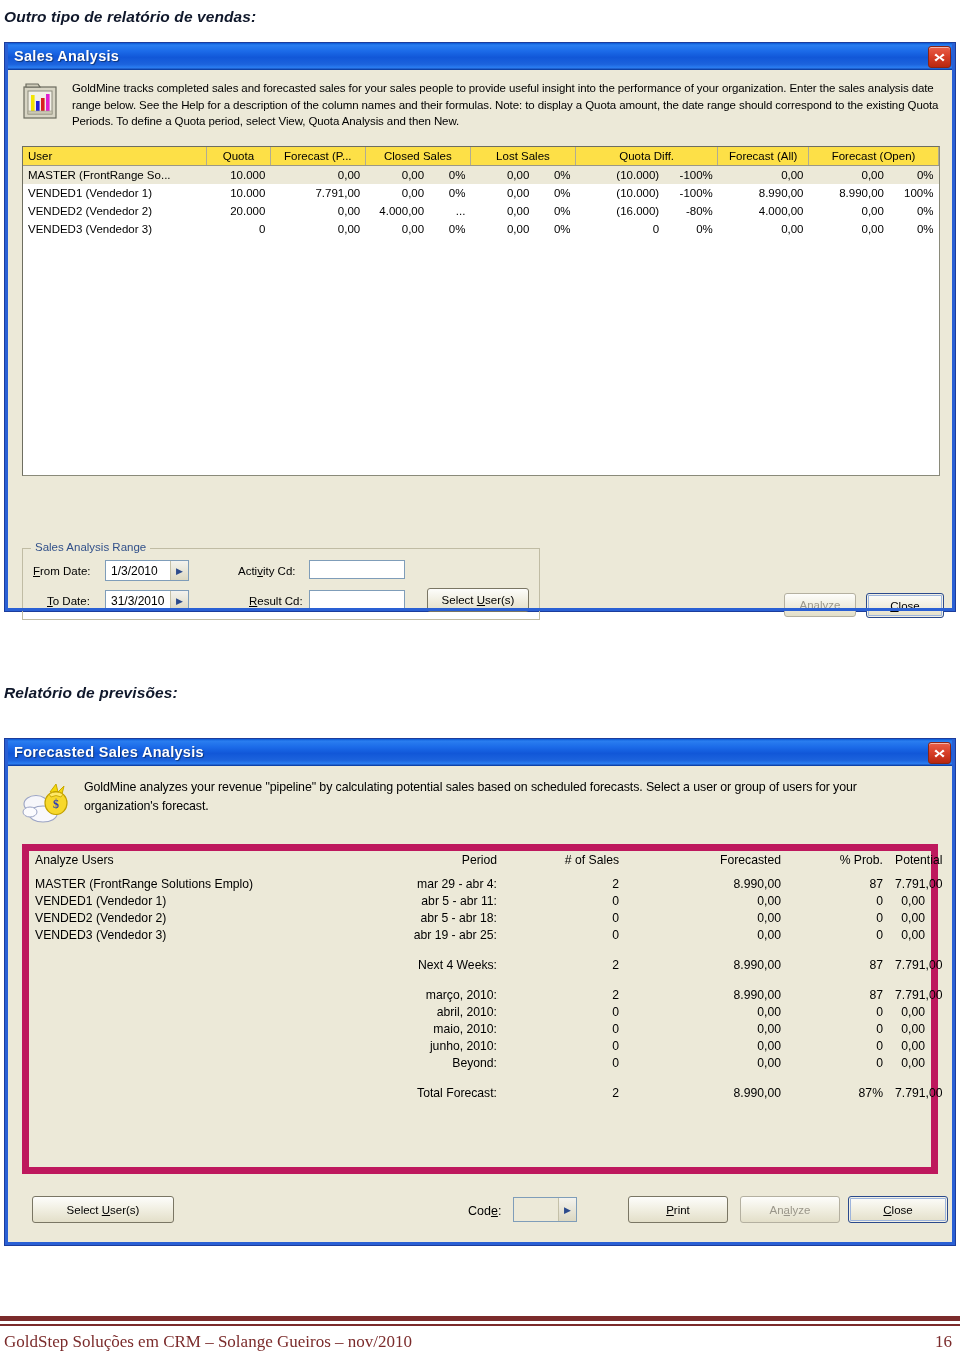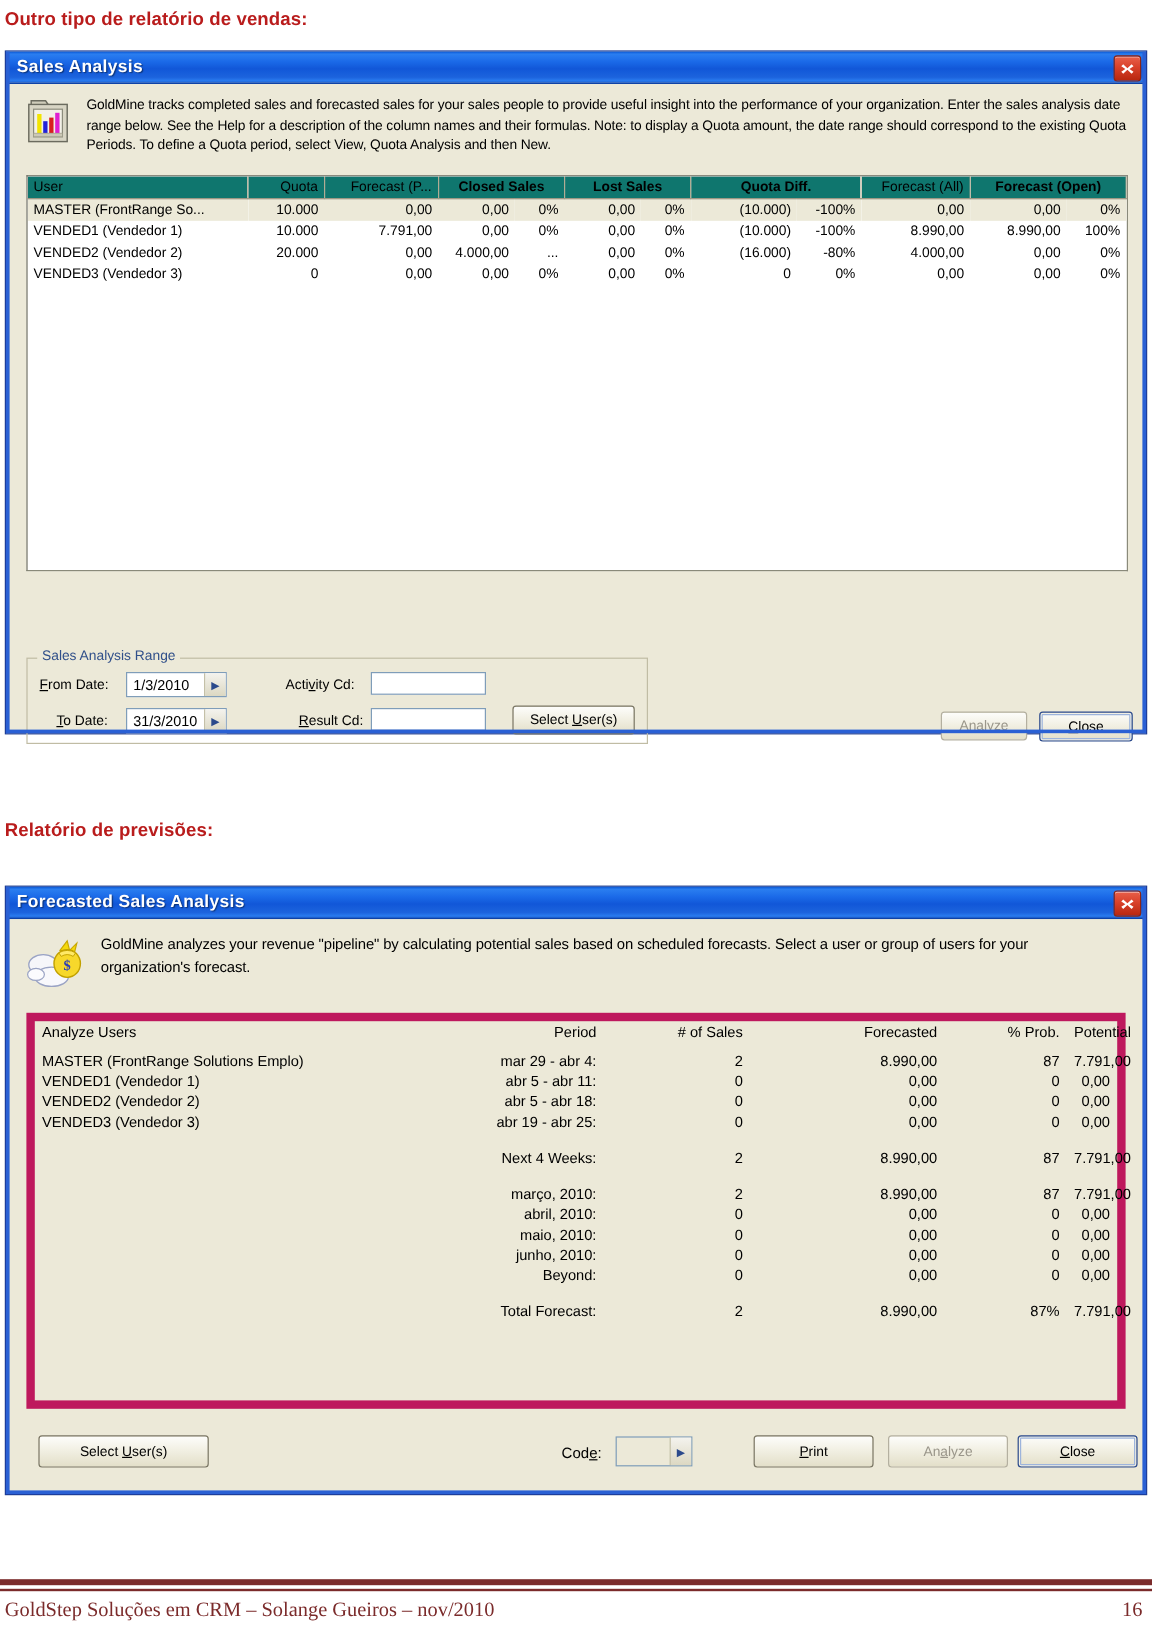--- a/index.html
+++ b/index.html
@@ -11,22 +11,23 @@
     font-family: "Liberation Sans", sans-serif;
     position: relative;
     overflow: hidden;
   }
 
   
   .doc-heading {
     font-family: "Liberation Sans", sans-serif;
     font-weight: bold;
     font-size: 15.5px;
-    color: #b91c1c;
+    color: #0f172a;
     letter-spacing: 0.1px;
+    font-style: italic;
   }
   #heading-1 { position: absolute; left: 4px; top: 8px; }
   #heading-2 { position: absolute; left: 4px; top: 684px; }
 
   
   .win {
     position: absolute;
     background: #ece9d8;
     border: 1px solid #1c3d9c;
     box-sizing: border-box;
@@ -109,33 +110,33 @@
   }
   table.grid {
     border-collapse: collapse;
     width: 100%;
     font-family: "Liberation Sans", sans-serif;
     font-size: 11.5px;
     color: #000;
     table-layout: fixed;
   }
   table.grid thead th {
-    background: #0f766e;
+    background: #fde047;
     border-right: 1px solid #b0ac94;
     border-bottom: 1px solid #9c9884;
     font-weight: normal;
     padding: 3px 5px 3px 5px;
     white-space: nowrap;
     overflow: hidden;
     height: 17px;
     box-sizing: border-box;
   }
   table.grid thead th.l { text-align: left; }
-  table.grid thead th.c { text-align: center; font-weight: bold; }
-  table.grid thead th.r { text-align: right; }
+  table.grid thead th.c { text-align: center; }
+  table.grid thead th.r { }
   table.grid tbody td {
     padding: 1px 5px;
     white-space: nowrap;
     overflow: hidden;
     height: 16px;
   }
   table.grid tbody td.l { text-align: left; }
   table.grid tbody td.r { text-align: right; }
   table.grid tbody tr.sel td { background: #ece9d8; }
 

